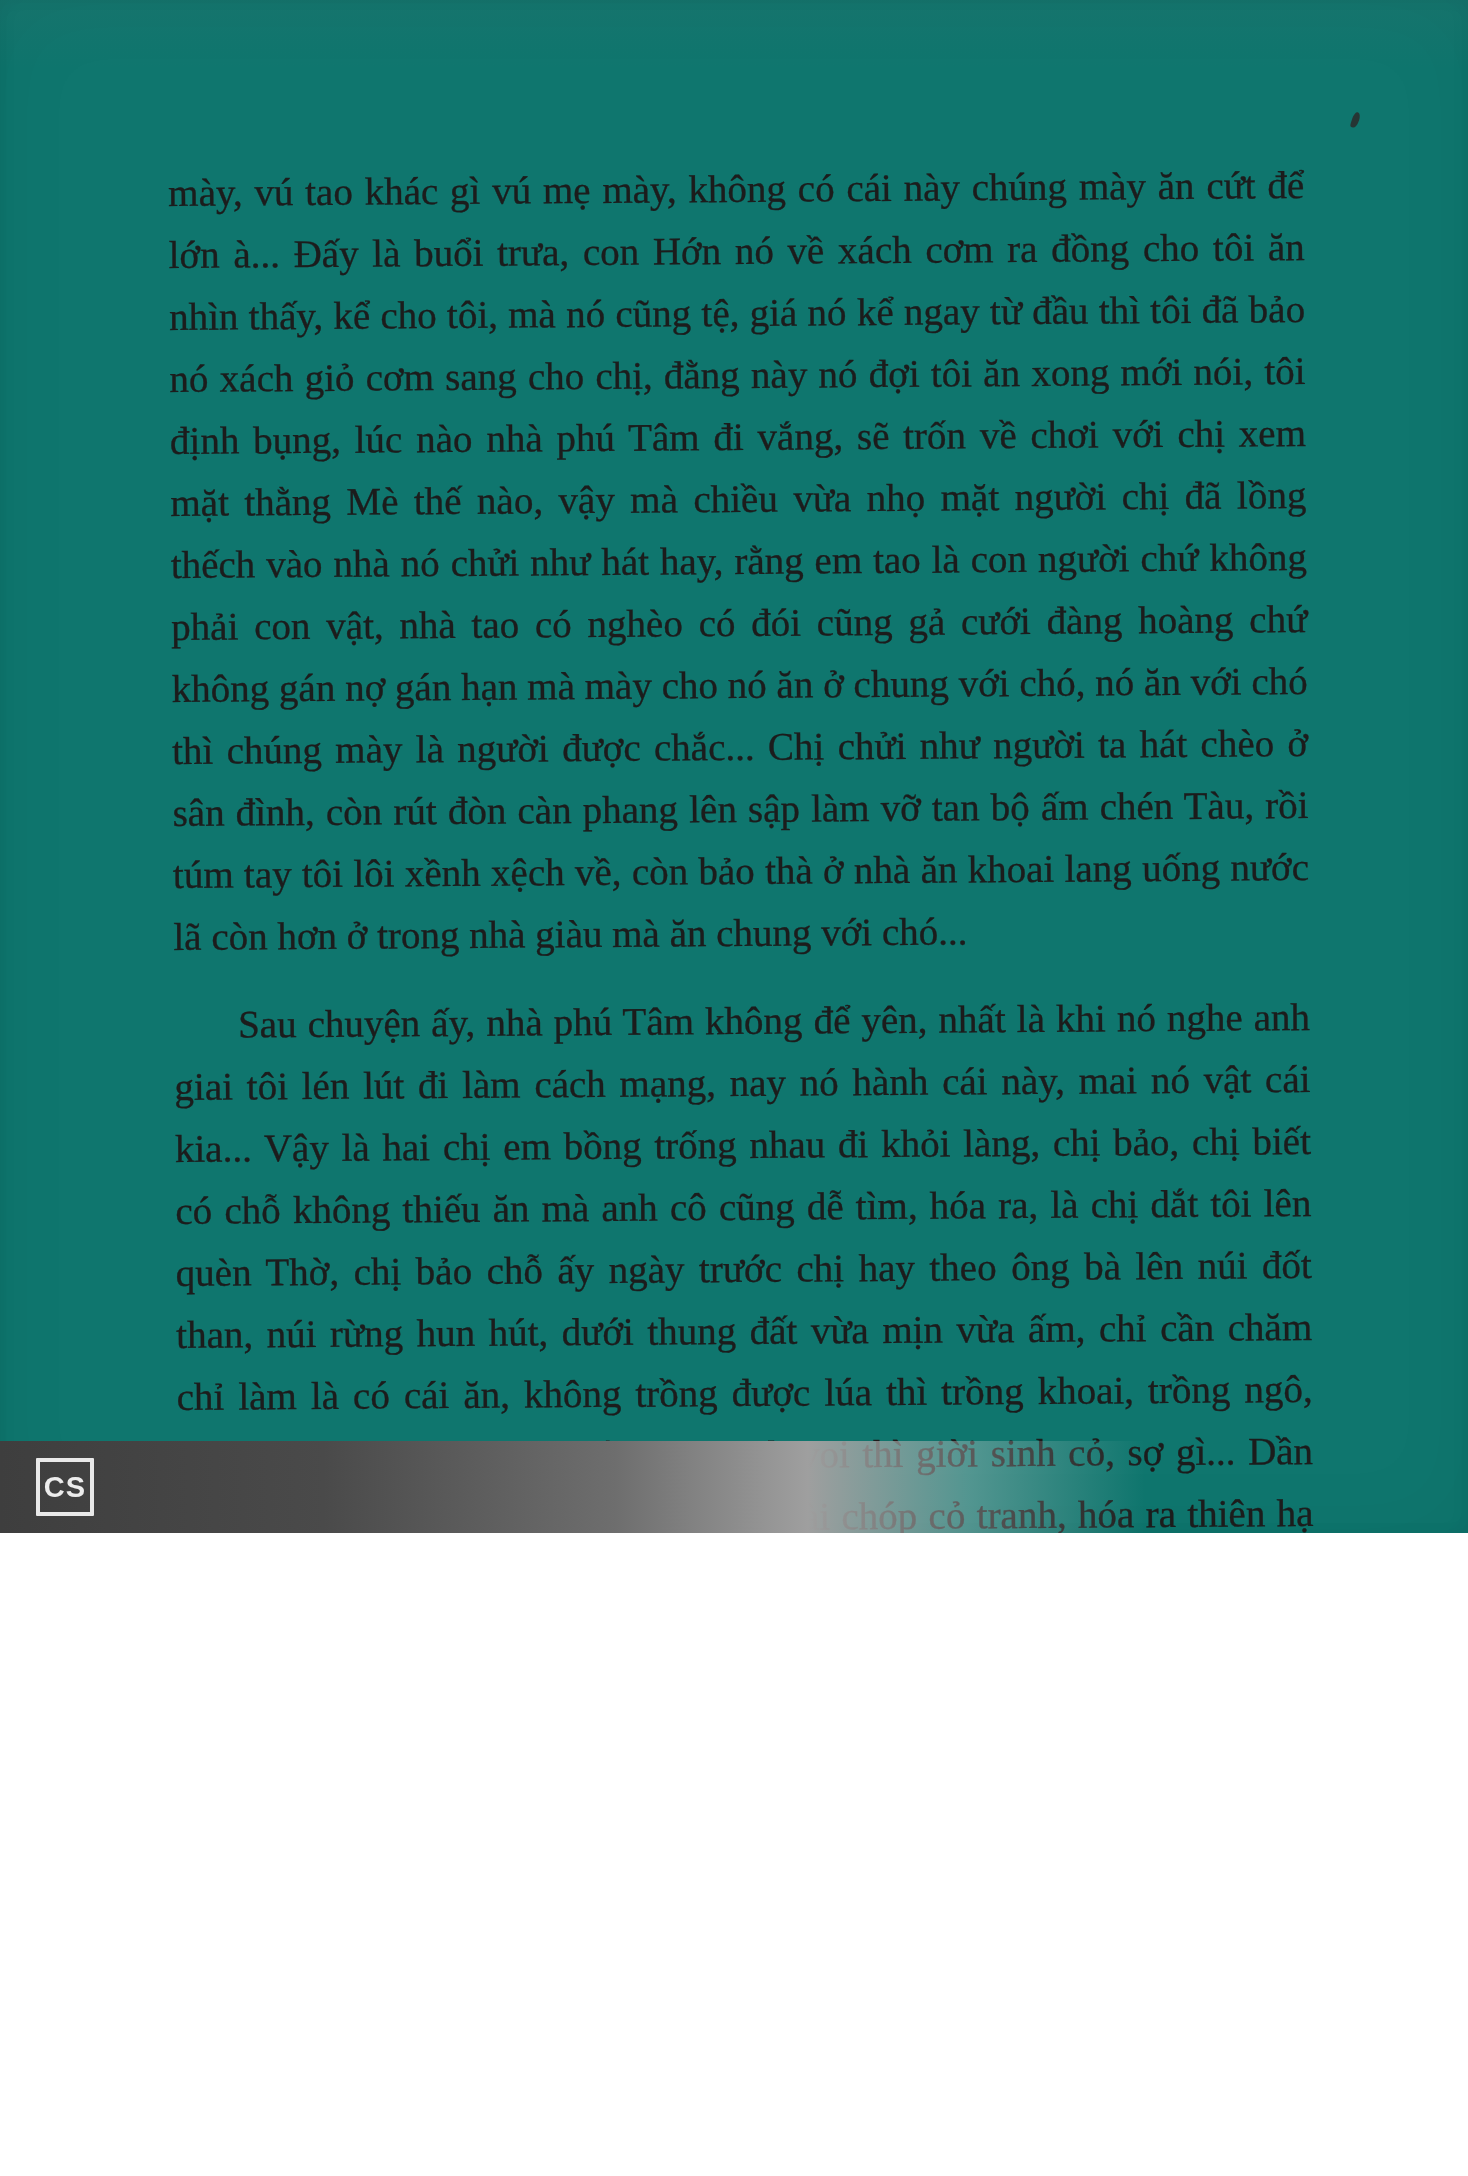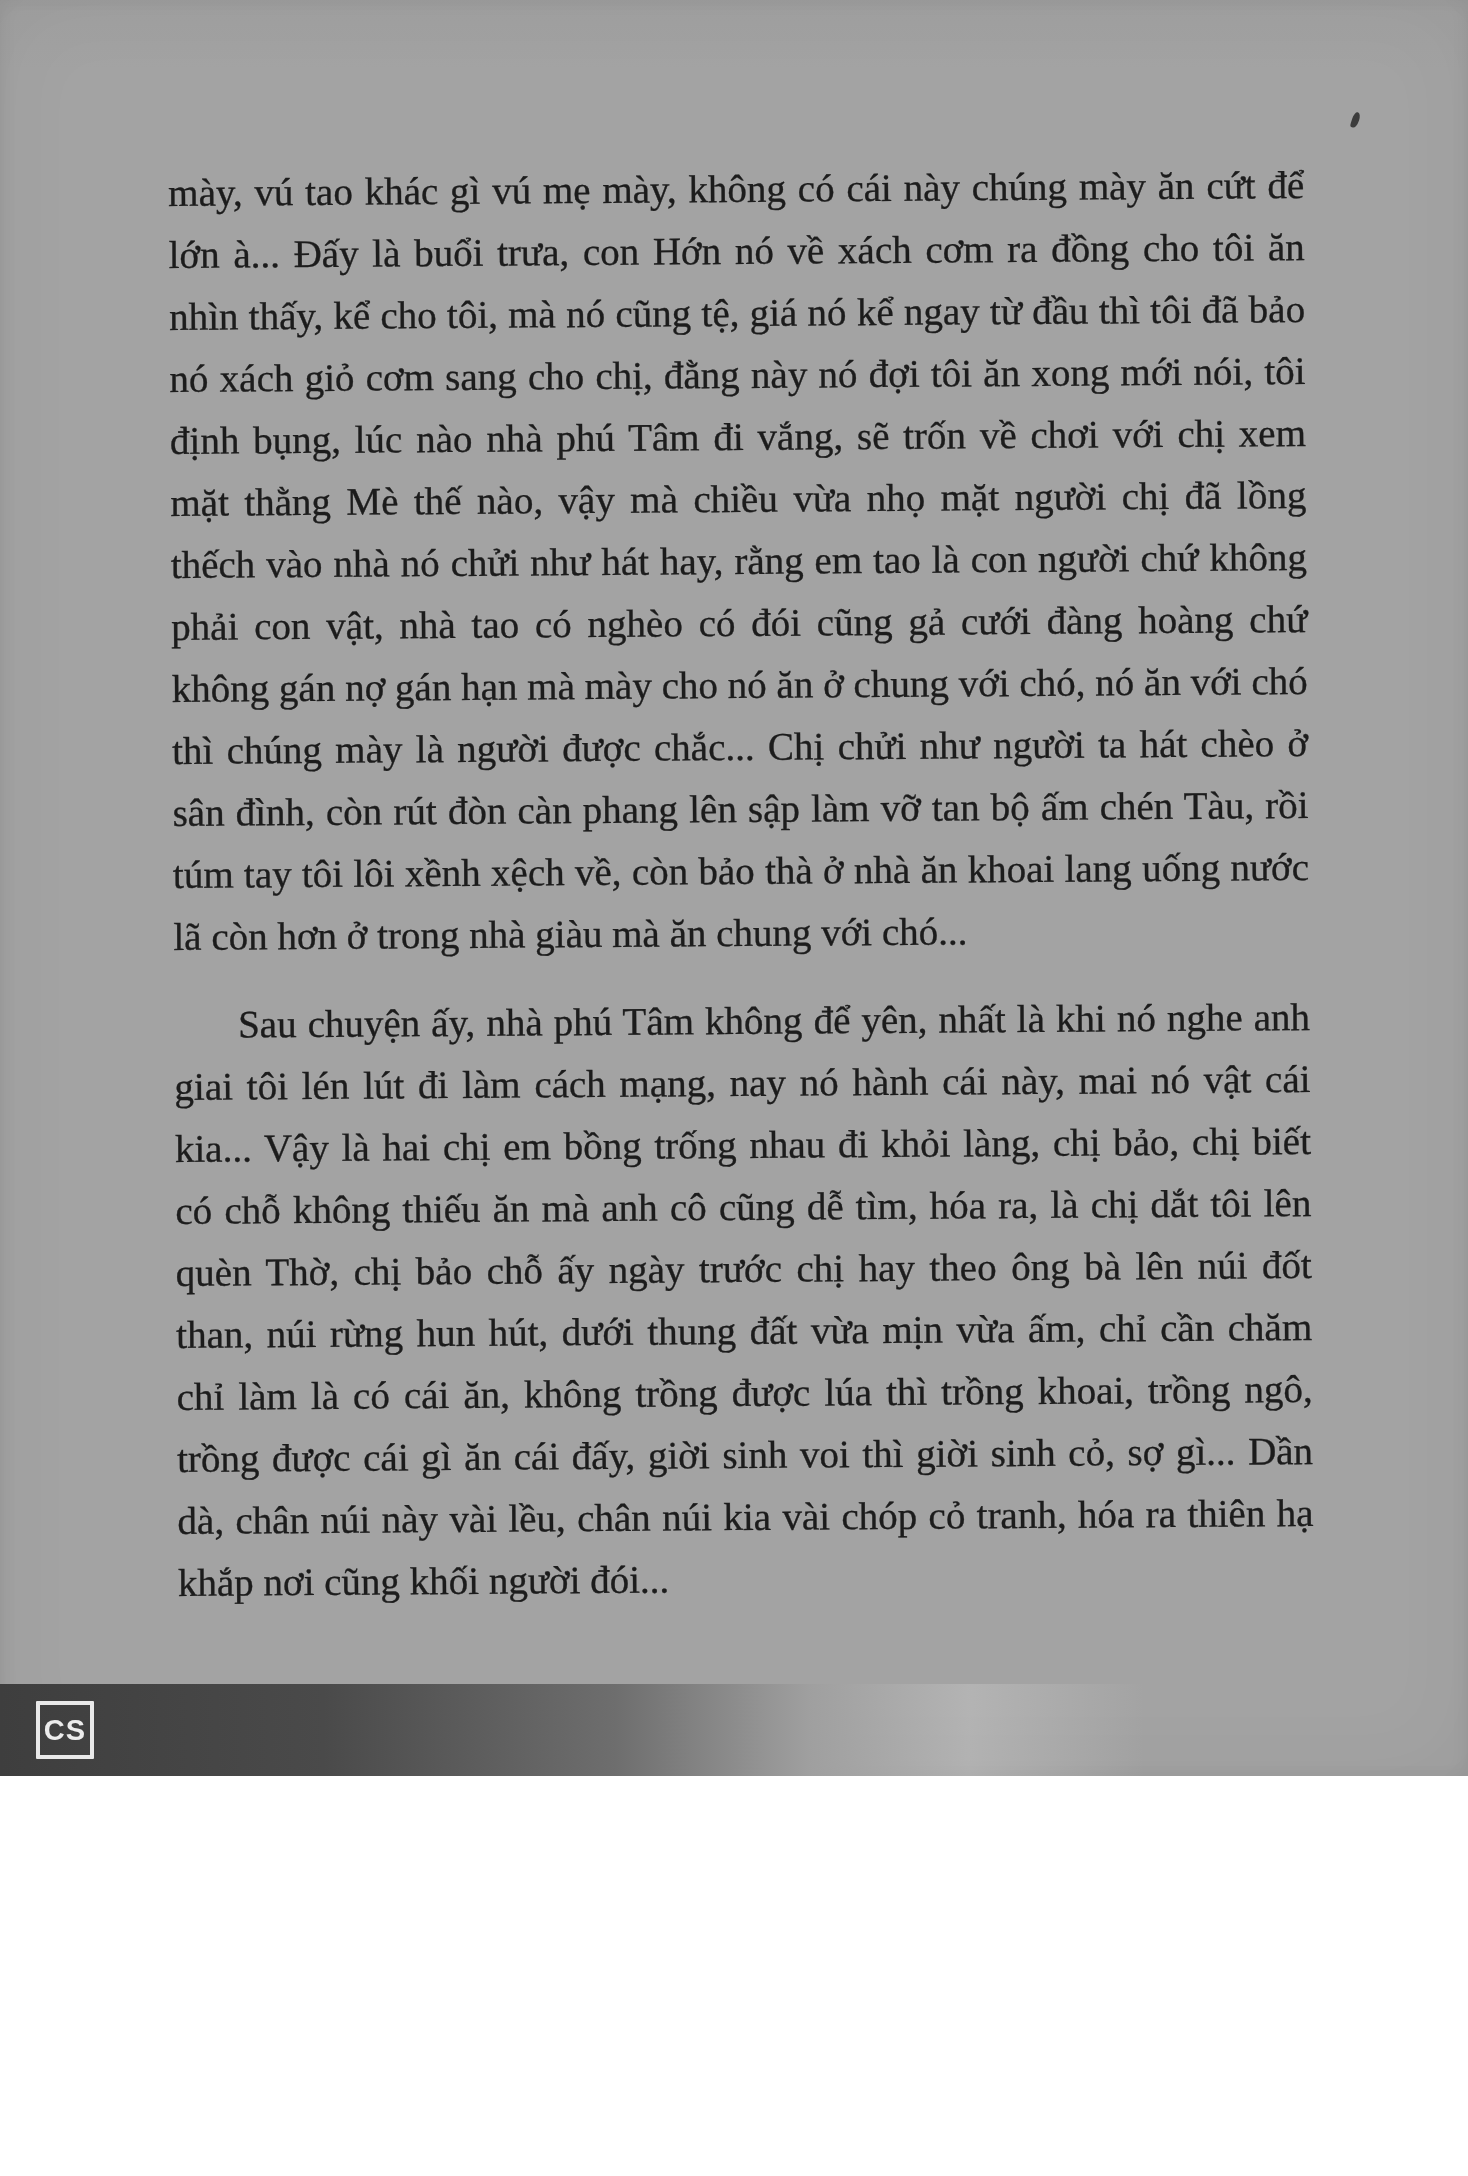--- a/index.html
+++ b/index.html
@@ -6,22 +6,22 @@
 
   html, body {
     width: 1468px;
     height: 2176px;
     font-family: "Liberation Serif", "DejaVu Serif", serif;
   }
 
   .page {
     position: relative;
     width: 1468px;
-    height: 1776px;
-    background: #a3a3a3;
+    height: 1533px;
+    background: #0f766e;
     box-shadow:
       inset 0 0 90px rgba(0,0,0,0.045),
       inset -4px 0 18px rgba(0,0,0,0.03),
       inset 4px 0 18px rgba(0,0,0,0.03);
     overflow: hidden;
   }
 
   
   .page::before {
     content: "";

